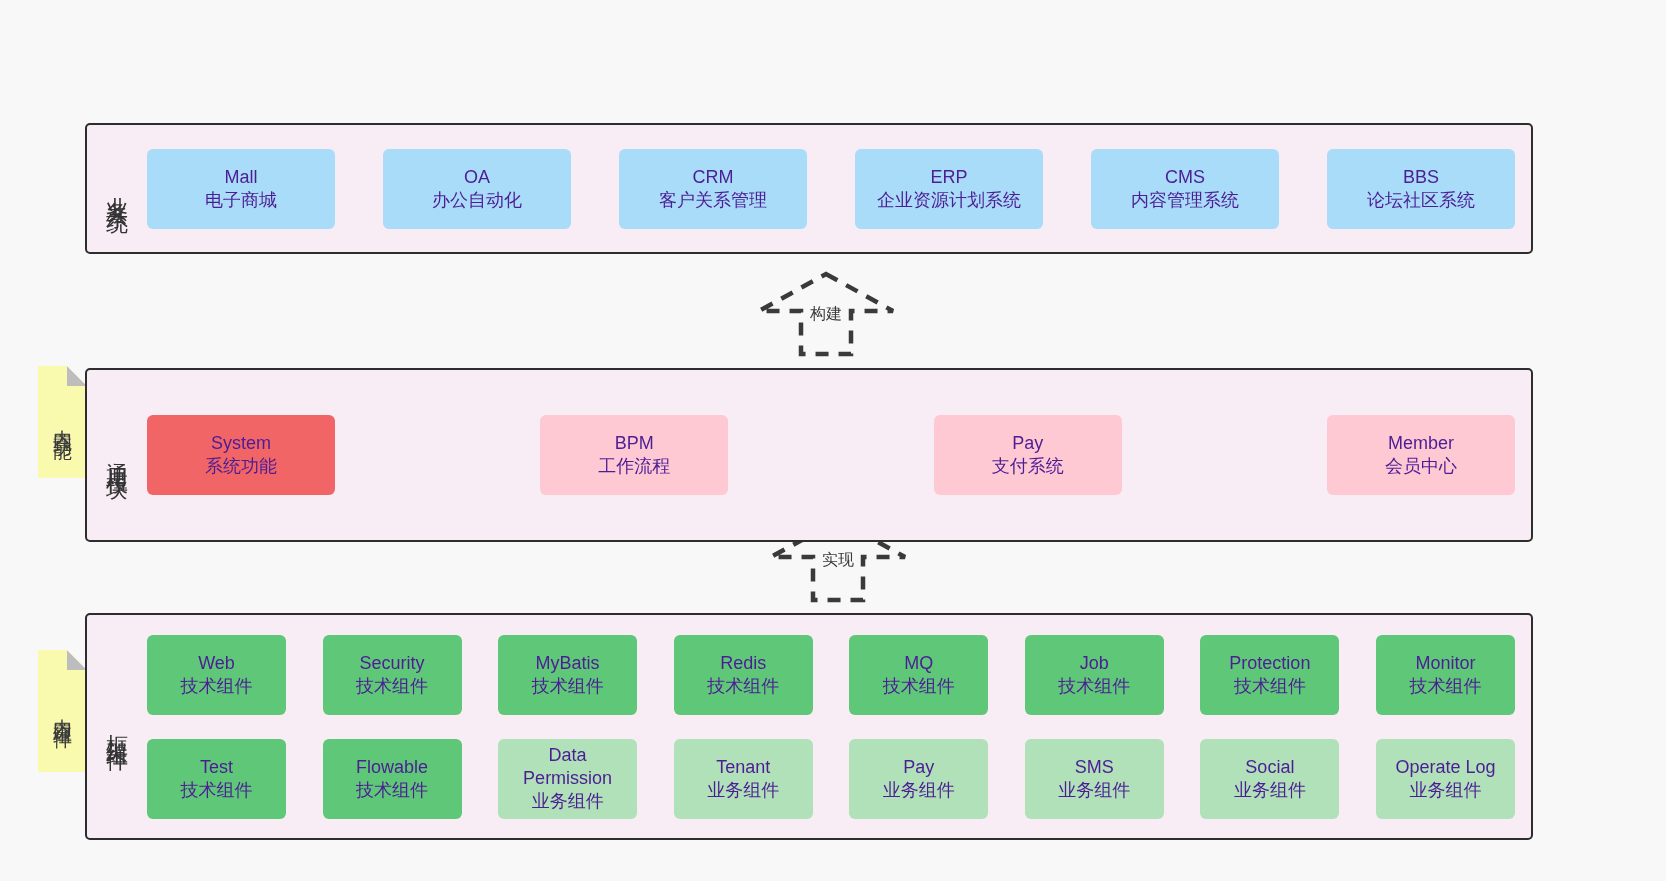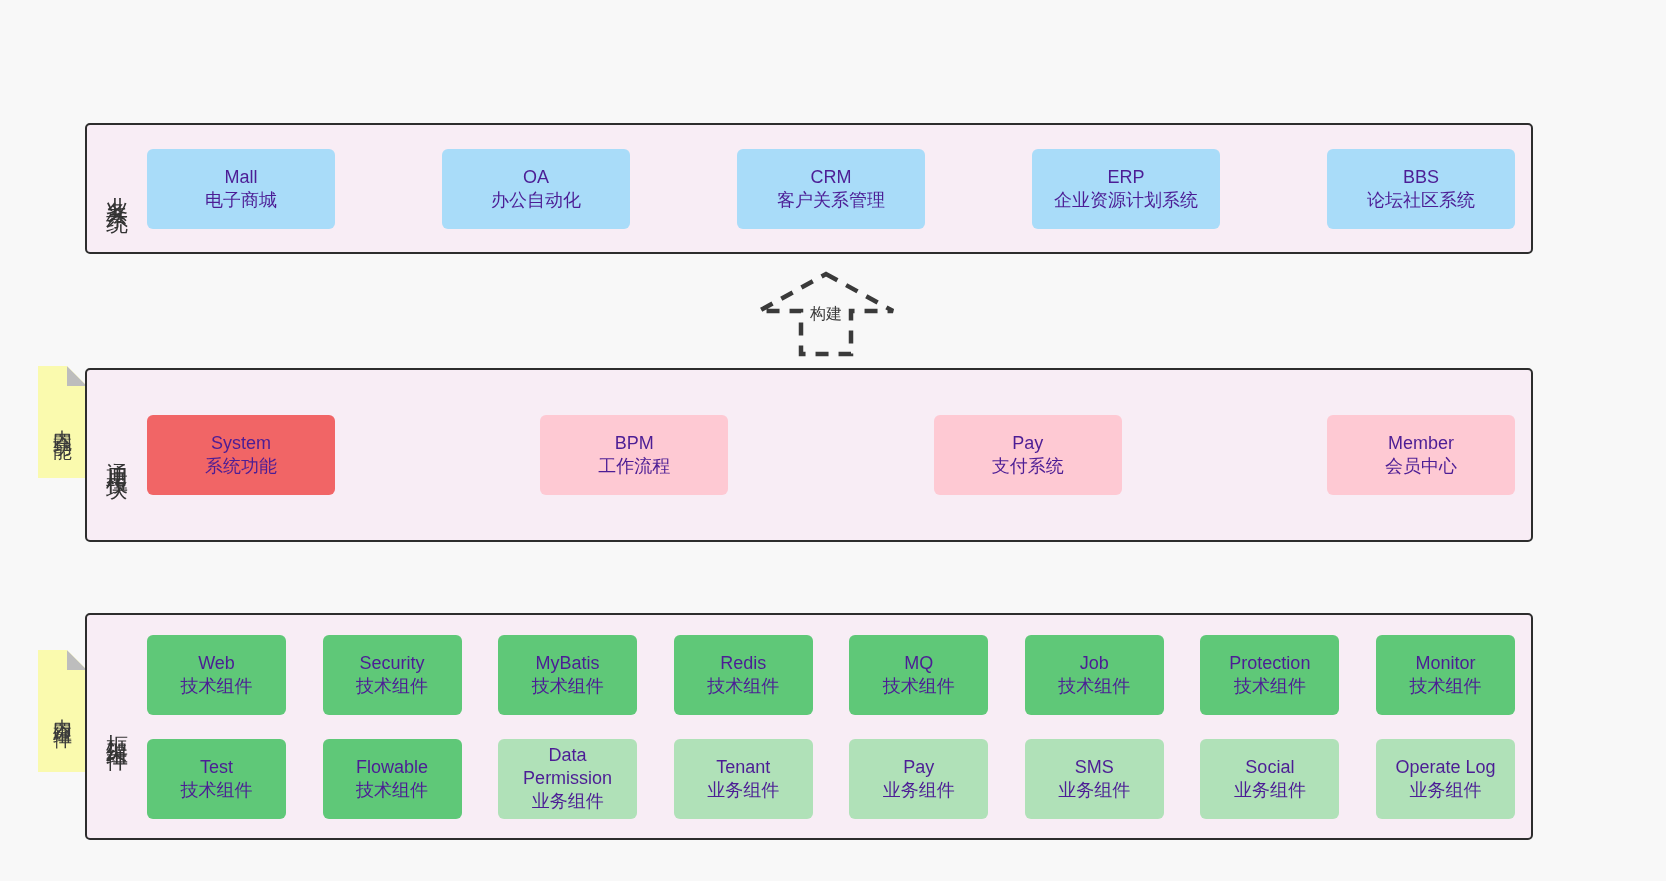--- a/index.html
+++ b/index.html
@@ -80,20 +80,24 @@
         </div>
         <div class="box blue w188">
           <div>CRM</div>
           <div>客户关系管理</div>
         </div>
         <div class="box blue w188">
           <div>ERP</div>
           <div>企业资源计划系统</div>
         </div>
         <div class="box blue w188">
+          <div>CMS</div>
+          <div>内容管理系统</div>
+        </div>
+        <div class="box blue w188">
           <div>BBS</div>
           <div>论坛社区系统</div>
         </div>
       </div>
     </div>
   </div>
 
   <div class="arrow" id="arrow1">
     <svg width="140" height="86" viewBox="0 0 140 86">
       <path d="M70 3 L137 40 L95 40 L95 83 L45 83 L45 40 L3 40 Z" fill="none" stroke="#3a3a3a" stroke-width="4.5" stroke-dasharray="13 10"></path>
@@ -120,20 +124,26 @@
           <div>支付系统</div>
         </div>
         <div class="box pink w188">
           <div>Member</div>
           <div>会员中心</div>
         </div>
       </div>
     </div>
   </div>
 
+  <div class="arrow" id="arrow2">
+    <svg width="140" height="86" viewBox="0 0 140 86">
+      <path d="M70 3 L137 40 L95 40 L95 83 L45 83 L45 40 L3 40 Z" fill="none" stroke="#3a3a3a" stroke-width="4.5" stroke-dasharray="13 10"></path>
+    </svg>
+    <span class="arrow-label">实现</span>
+  </div>
 
   <div class="panel" id="panel3">
     <div class="vwrap">
         <div class="vlabel">框架组件</div>
       </div>
     <div class="content">
       <div class="brow">
         <div class="box green w139">
           <div>Web</div>
           <div>技术组件</div>

